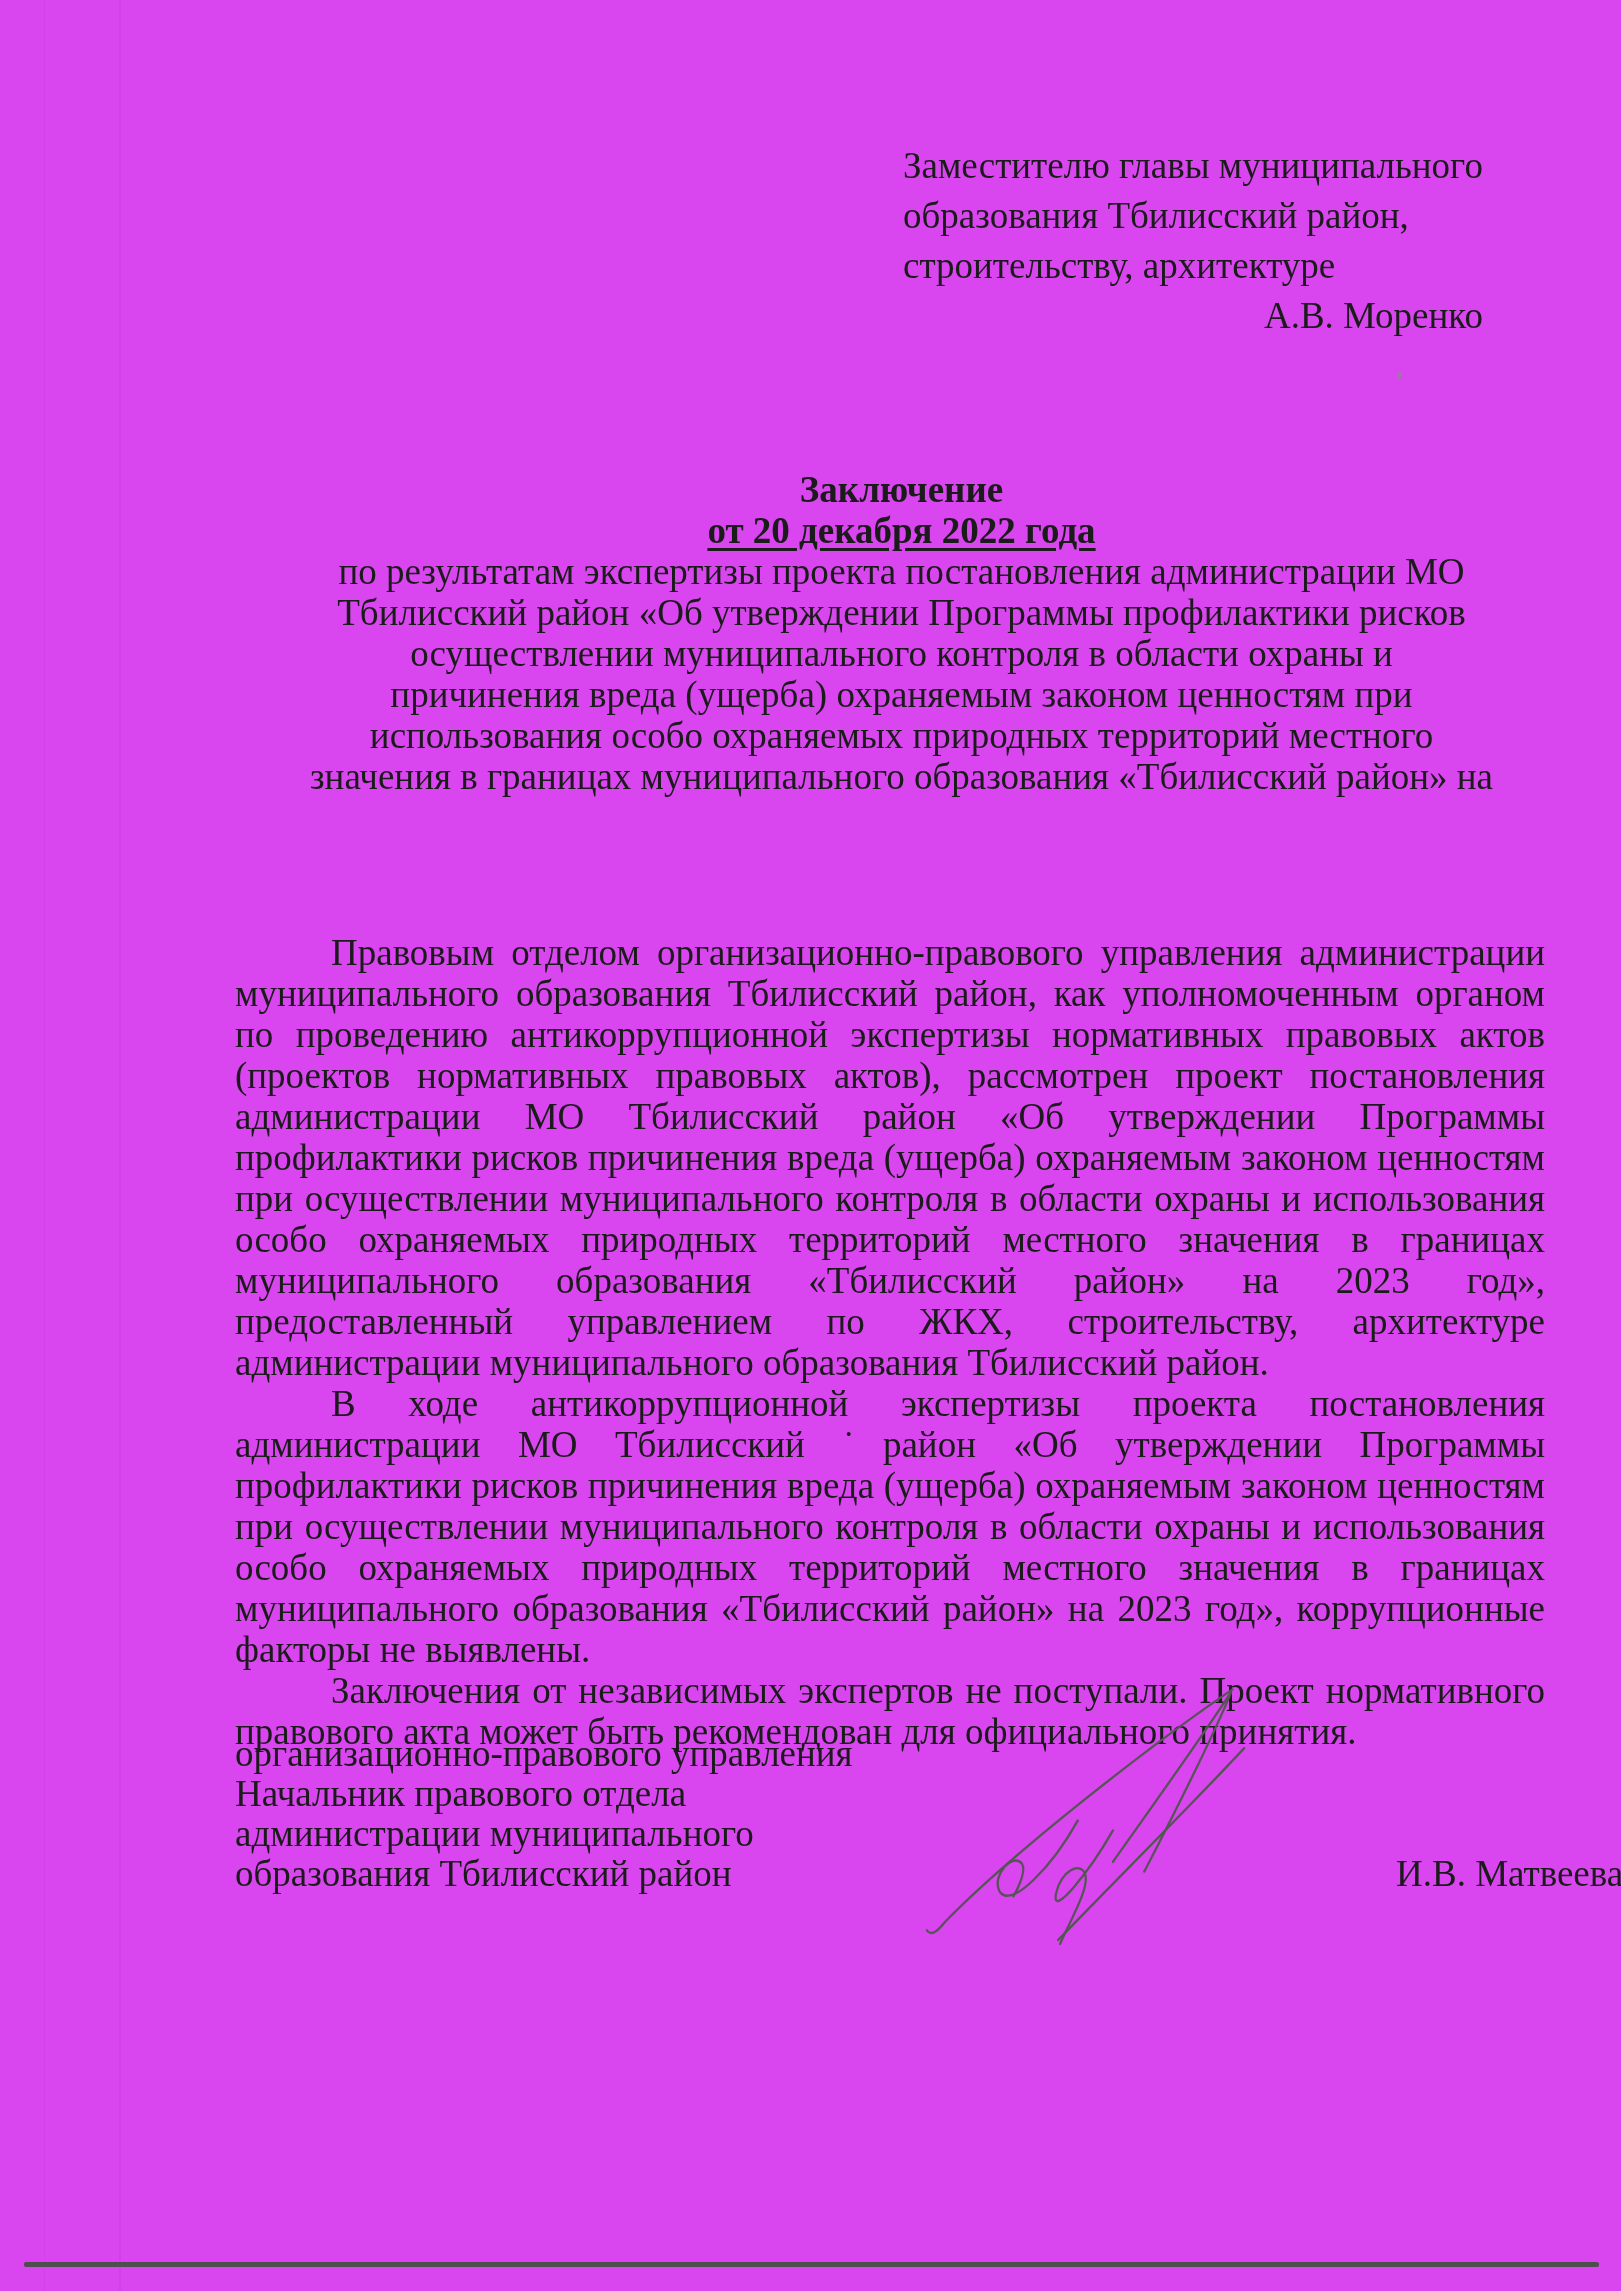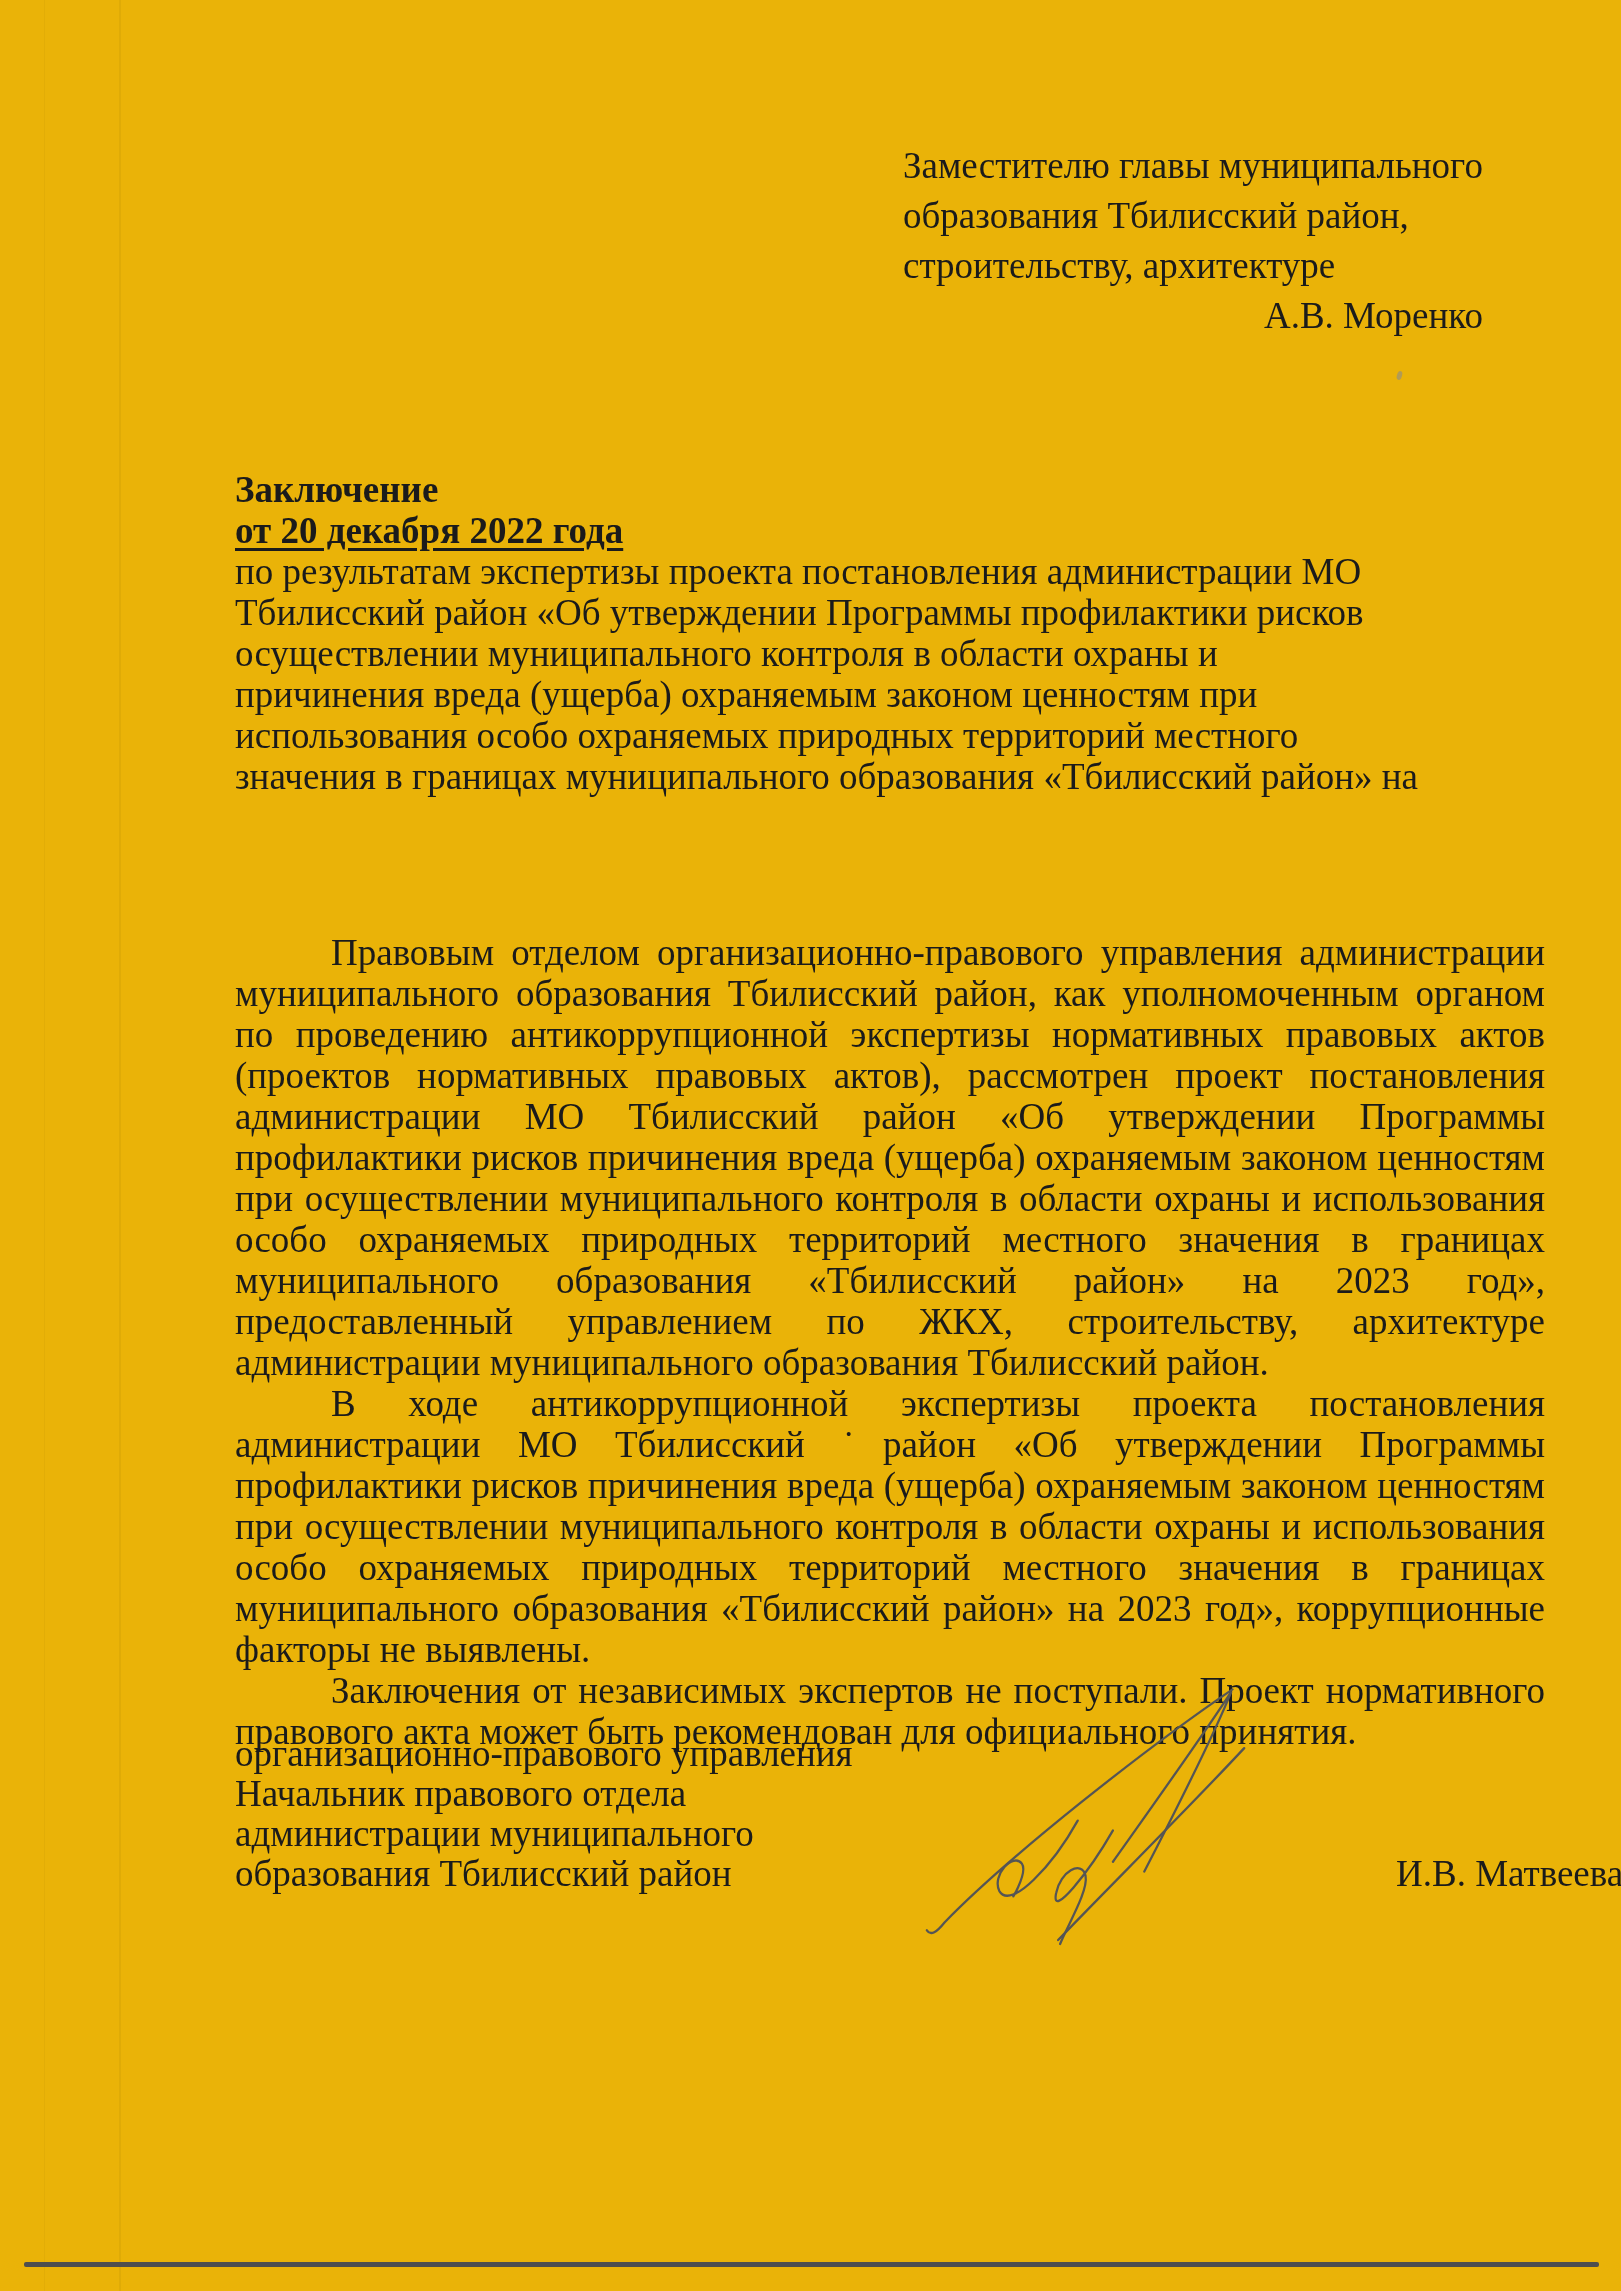--- a/index.html
+++ b/index.html
@@ -4,21 +4,21 @@
 <style>
   html, body {
     margin: 0;
     padding: 0;
     background: #e9e9e9;
   }
   #page {
     position: relative;
     width: 1621px;
     height: 2292px;
-    background: #eab308;
+    background: #d946ef;
     overflow: hidden;
     font-family: "Liberation Serif", "DejaVu Serif", serif;
     color: #1b1b1b;
   }
   
   .scan-line-1 {
     position: absolute; left: 119px; top: 0; width: 2px; height: 2292px;
     background: rgba(0,0,0,0.045);
   }
   .scan-line-2 {
@@ -28,21 +28,21 @@
   
   #addressee {
     position: absolute; left: 903px; top: 141px;
     font-size: 37px; line-height: 50px; white-space: nowrap;
   }
   #addressee .addressee-line:nth-child(4) { padding-left: 7.8px; text-align: right; }
   #addressee .addressee-line:nth-child(5) { padding-left: 13.7px; }
   
   #title-block {
     position: absolute; left: 235px; top: 469px; width: 1333px;
-    text-align: left; font-size: 37px; line-height: 41px;
+    text-align: center; font-size: 37px; line-height: 41px;
   }
   .title-heading { font-weight: bold; }
   .title-date {
     font-weight: bold;
     text-decoration: underline;
     text-decoration-thickness: 2.9px;
     text-underline-offset: 4.9px;
   }
   
   #body {

